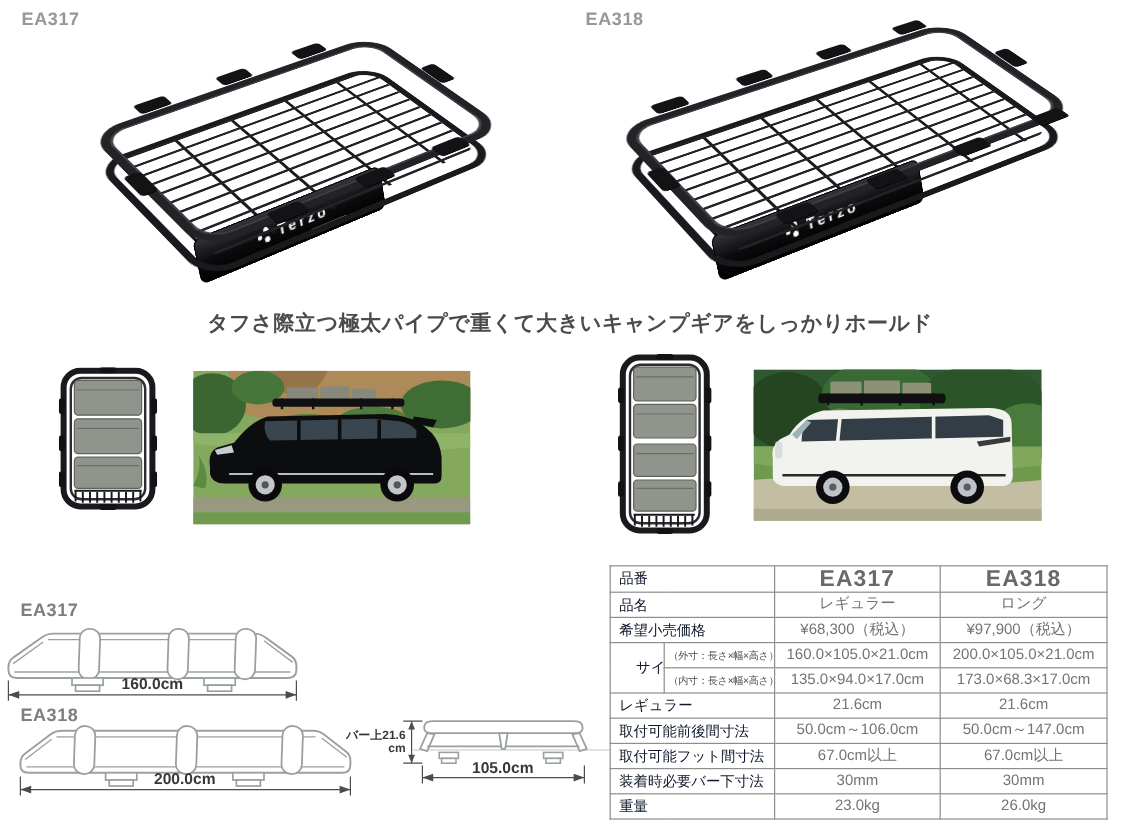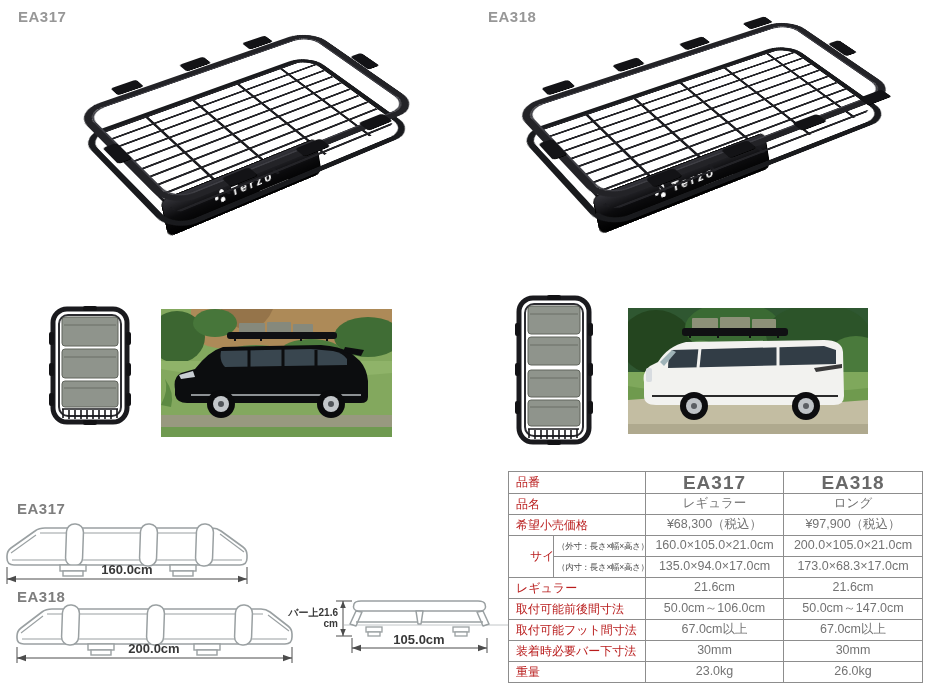--- a/index.html
+++ b/index.html
@@ -51,21 +51,21 @@
 
   
   .draw-label{position:absolute;font-size:15px;font-weight:bold;color:#7e7e7e;letter-spacing:.5px;}
   .draw-label.d1{left:17px;top:500px;}
   .draw-label.d2{left:17px;top:588px;}
 
   
   .spec-wrap{position:absolute;left:508px;top:471px;}
   table.spec{border-collapse:collapse;table-layout:fixed;width:414px;background:#fff;}
   table.spec td{border:1px solid #8d8d8d;height:20px;padding:0 3px;text-align:center;
-                font-size:12px;color:#b91c1c;line-height:1.05;overflow:hidden;white-space:nowrap;}
+                font-size:12px;color:#0f172a;line-height:1.05;overflow:hidden;white-space:nowrap;}
   table.spec td.lbl{text-align:left;padding-left:7px;}
   table.spec td.big{font-size:19px;font-weight:bold;color:#696969;letter-spacing:1px;height:21px;}
   table.spec td.sub{font-size:8.5px;text-align:left;padding-left:3px;letter-spacing:-.3px;color:#4a4a4a;}
   table.spec td.size-lbl{font-size:12px;text-align:left;padding-left:21px;}
   table.spec td.val{font-size:12.5px;color:#737373;}
 </style>
 </head>
 <body>
 
 <div class="page">
@@ -118,20 +118,21 @@
             <i></i>
             <i></i>
             <i></i>
           </span>
         <span class="logo-text">Terzo</span>
         <span class="logo-tag"></span>
       </div>
     </div>
   </div>
 
+  <div class="headline">タフさ際立つ極太パイプで重くて大きいキャンプギアをしっかりホールド</div>
 
   <svg class="mid-svg" style="left:49px;top:306px" width="82" height="120" viewBox="0 0 82 120">
     <rect x="4" y="3" width="74" height="113" rx="14" fill="#fff" stroke="#1a1a1e" stroke-width="5"></rect>
     <rect x="10" y="9" width="62" height="101" rx="9" fill="none" stroke="#2c2c31" stroke-width="2"></rect>
     <g fill="#121215">
       <rect x="0" y="26" width="5" height="13" rx="2"></rect>
         <rect x="0" y="57" width="5" height="13" rx="2"></rect>
         <rect x="0" y="87" width="5" height="13" rx="2"></rect>
       <rect x="77" y="26" width="5" height="13" rx="2"></rect>
         <rect x="77" y="57" width="5" height="13" rx="2"></rect>

